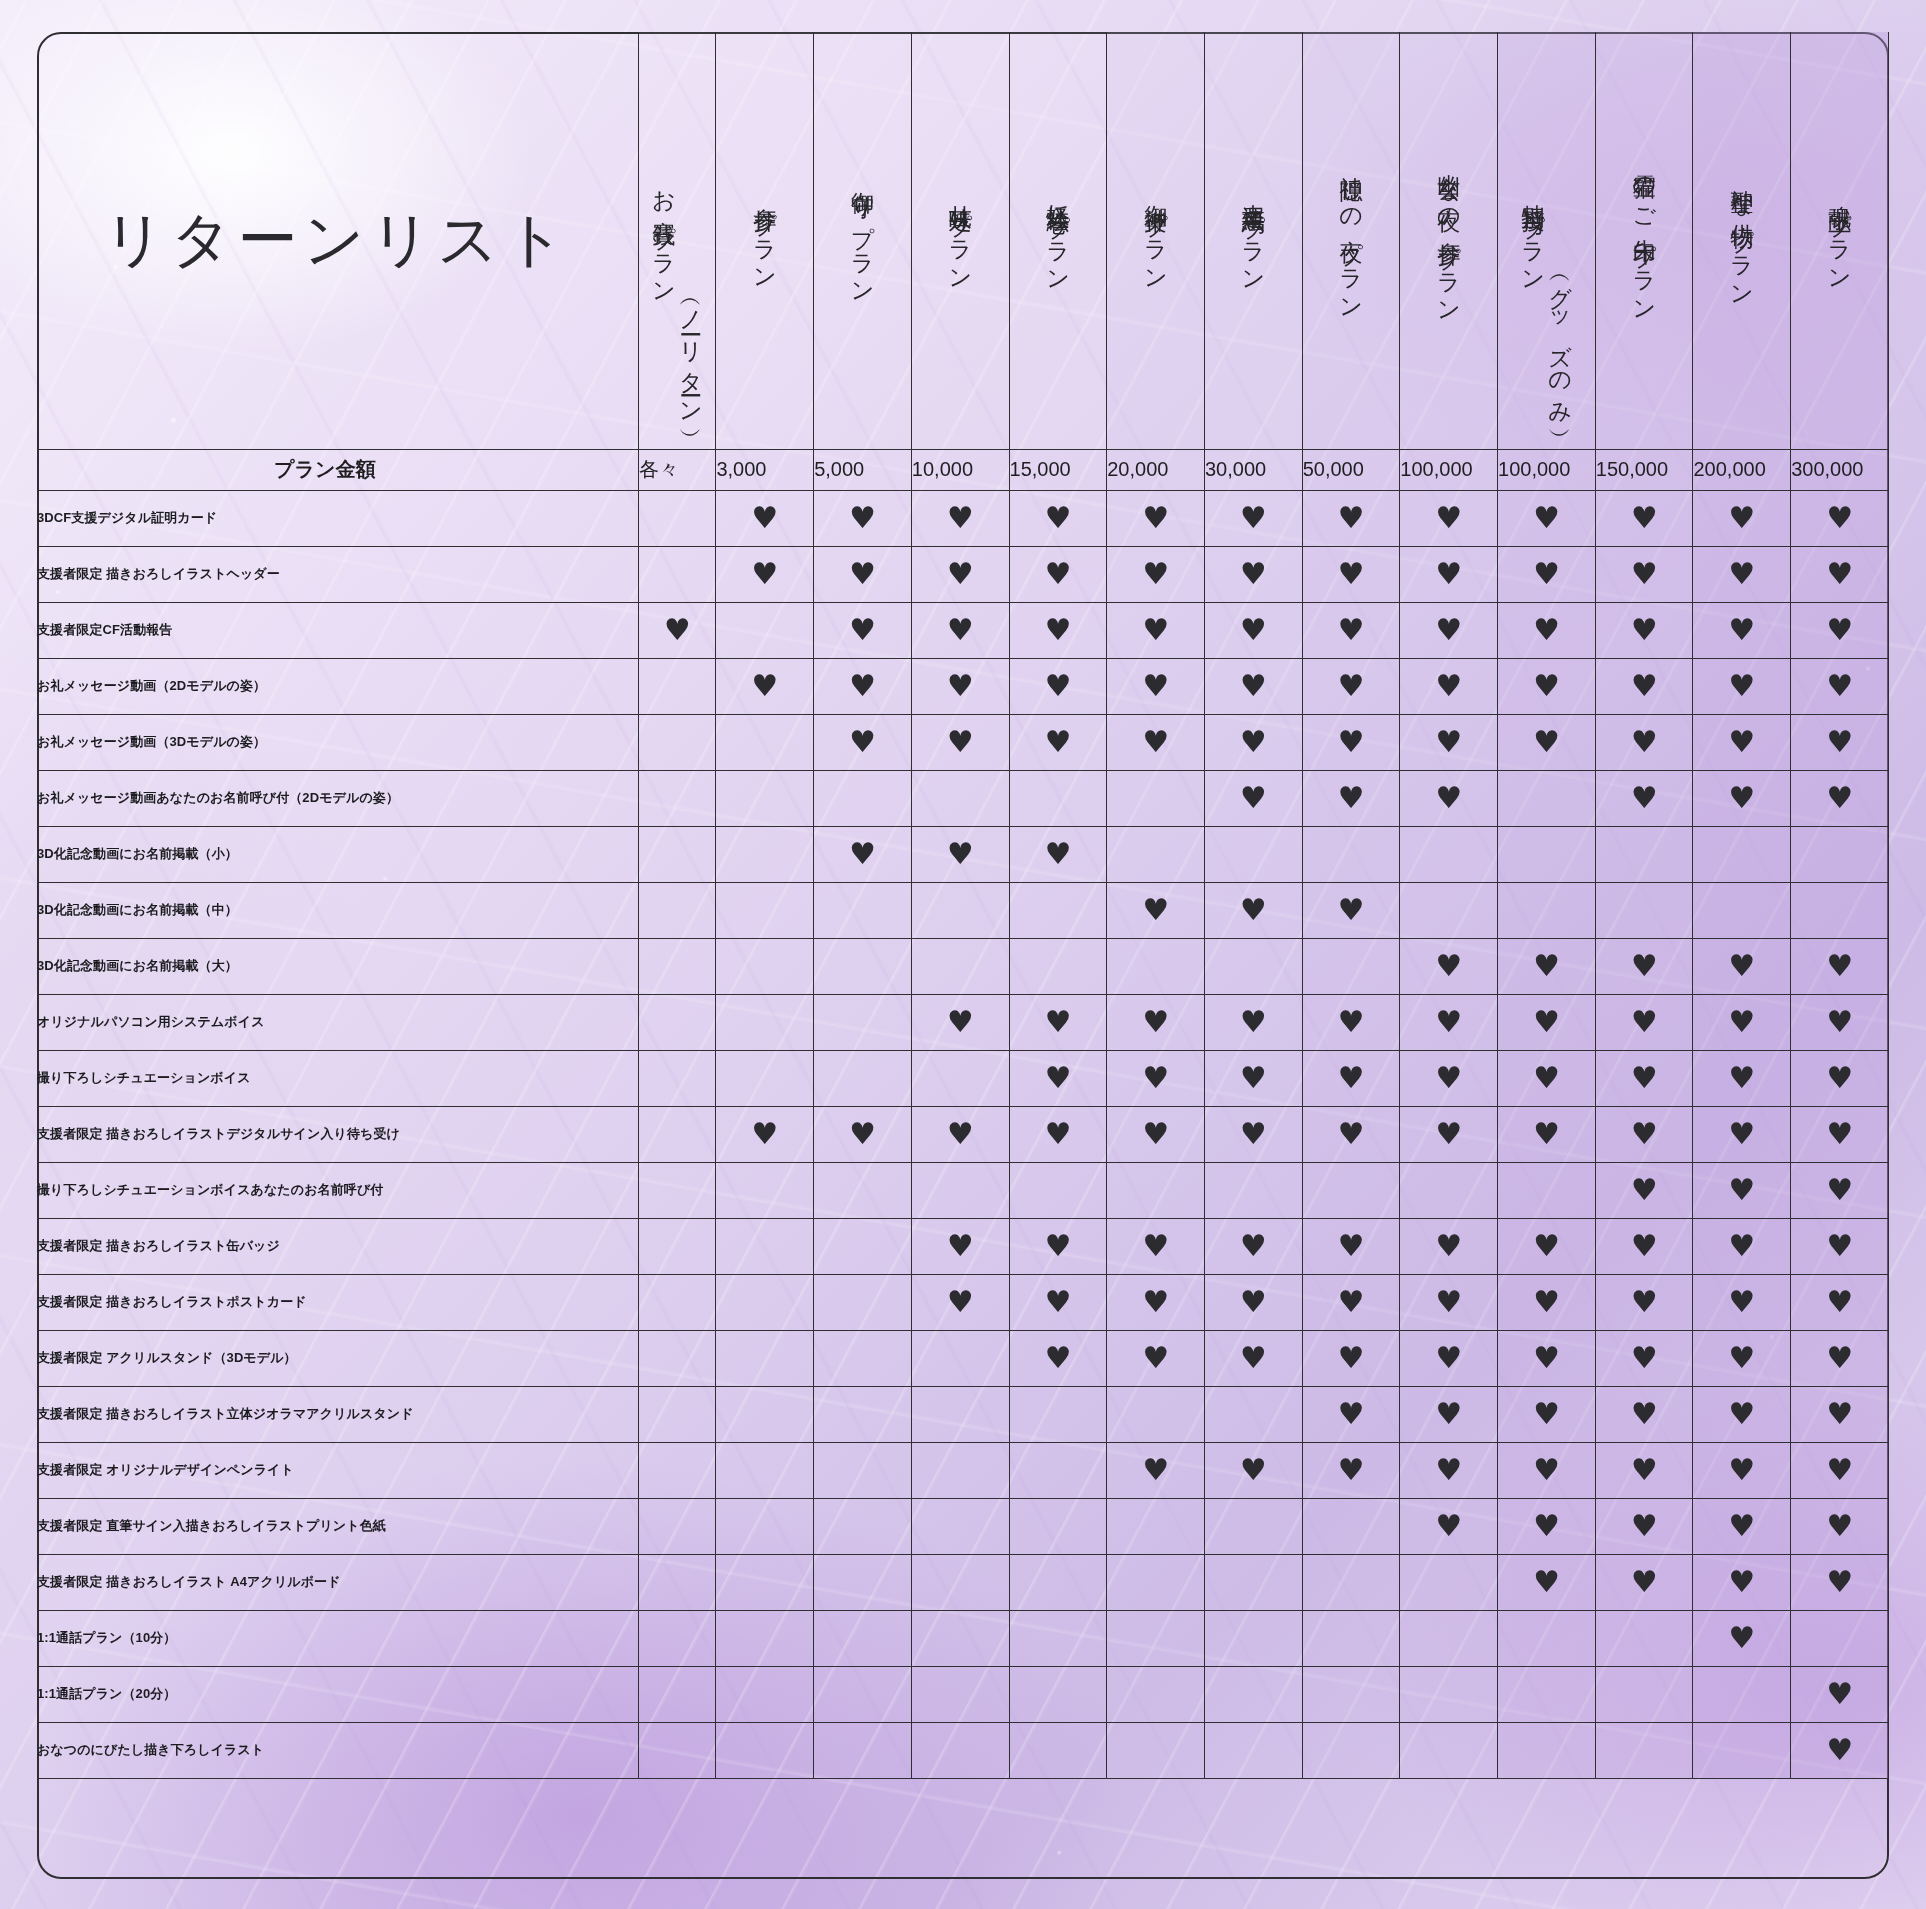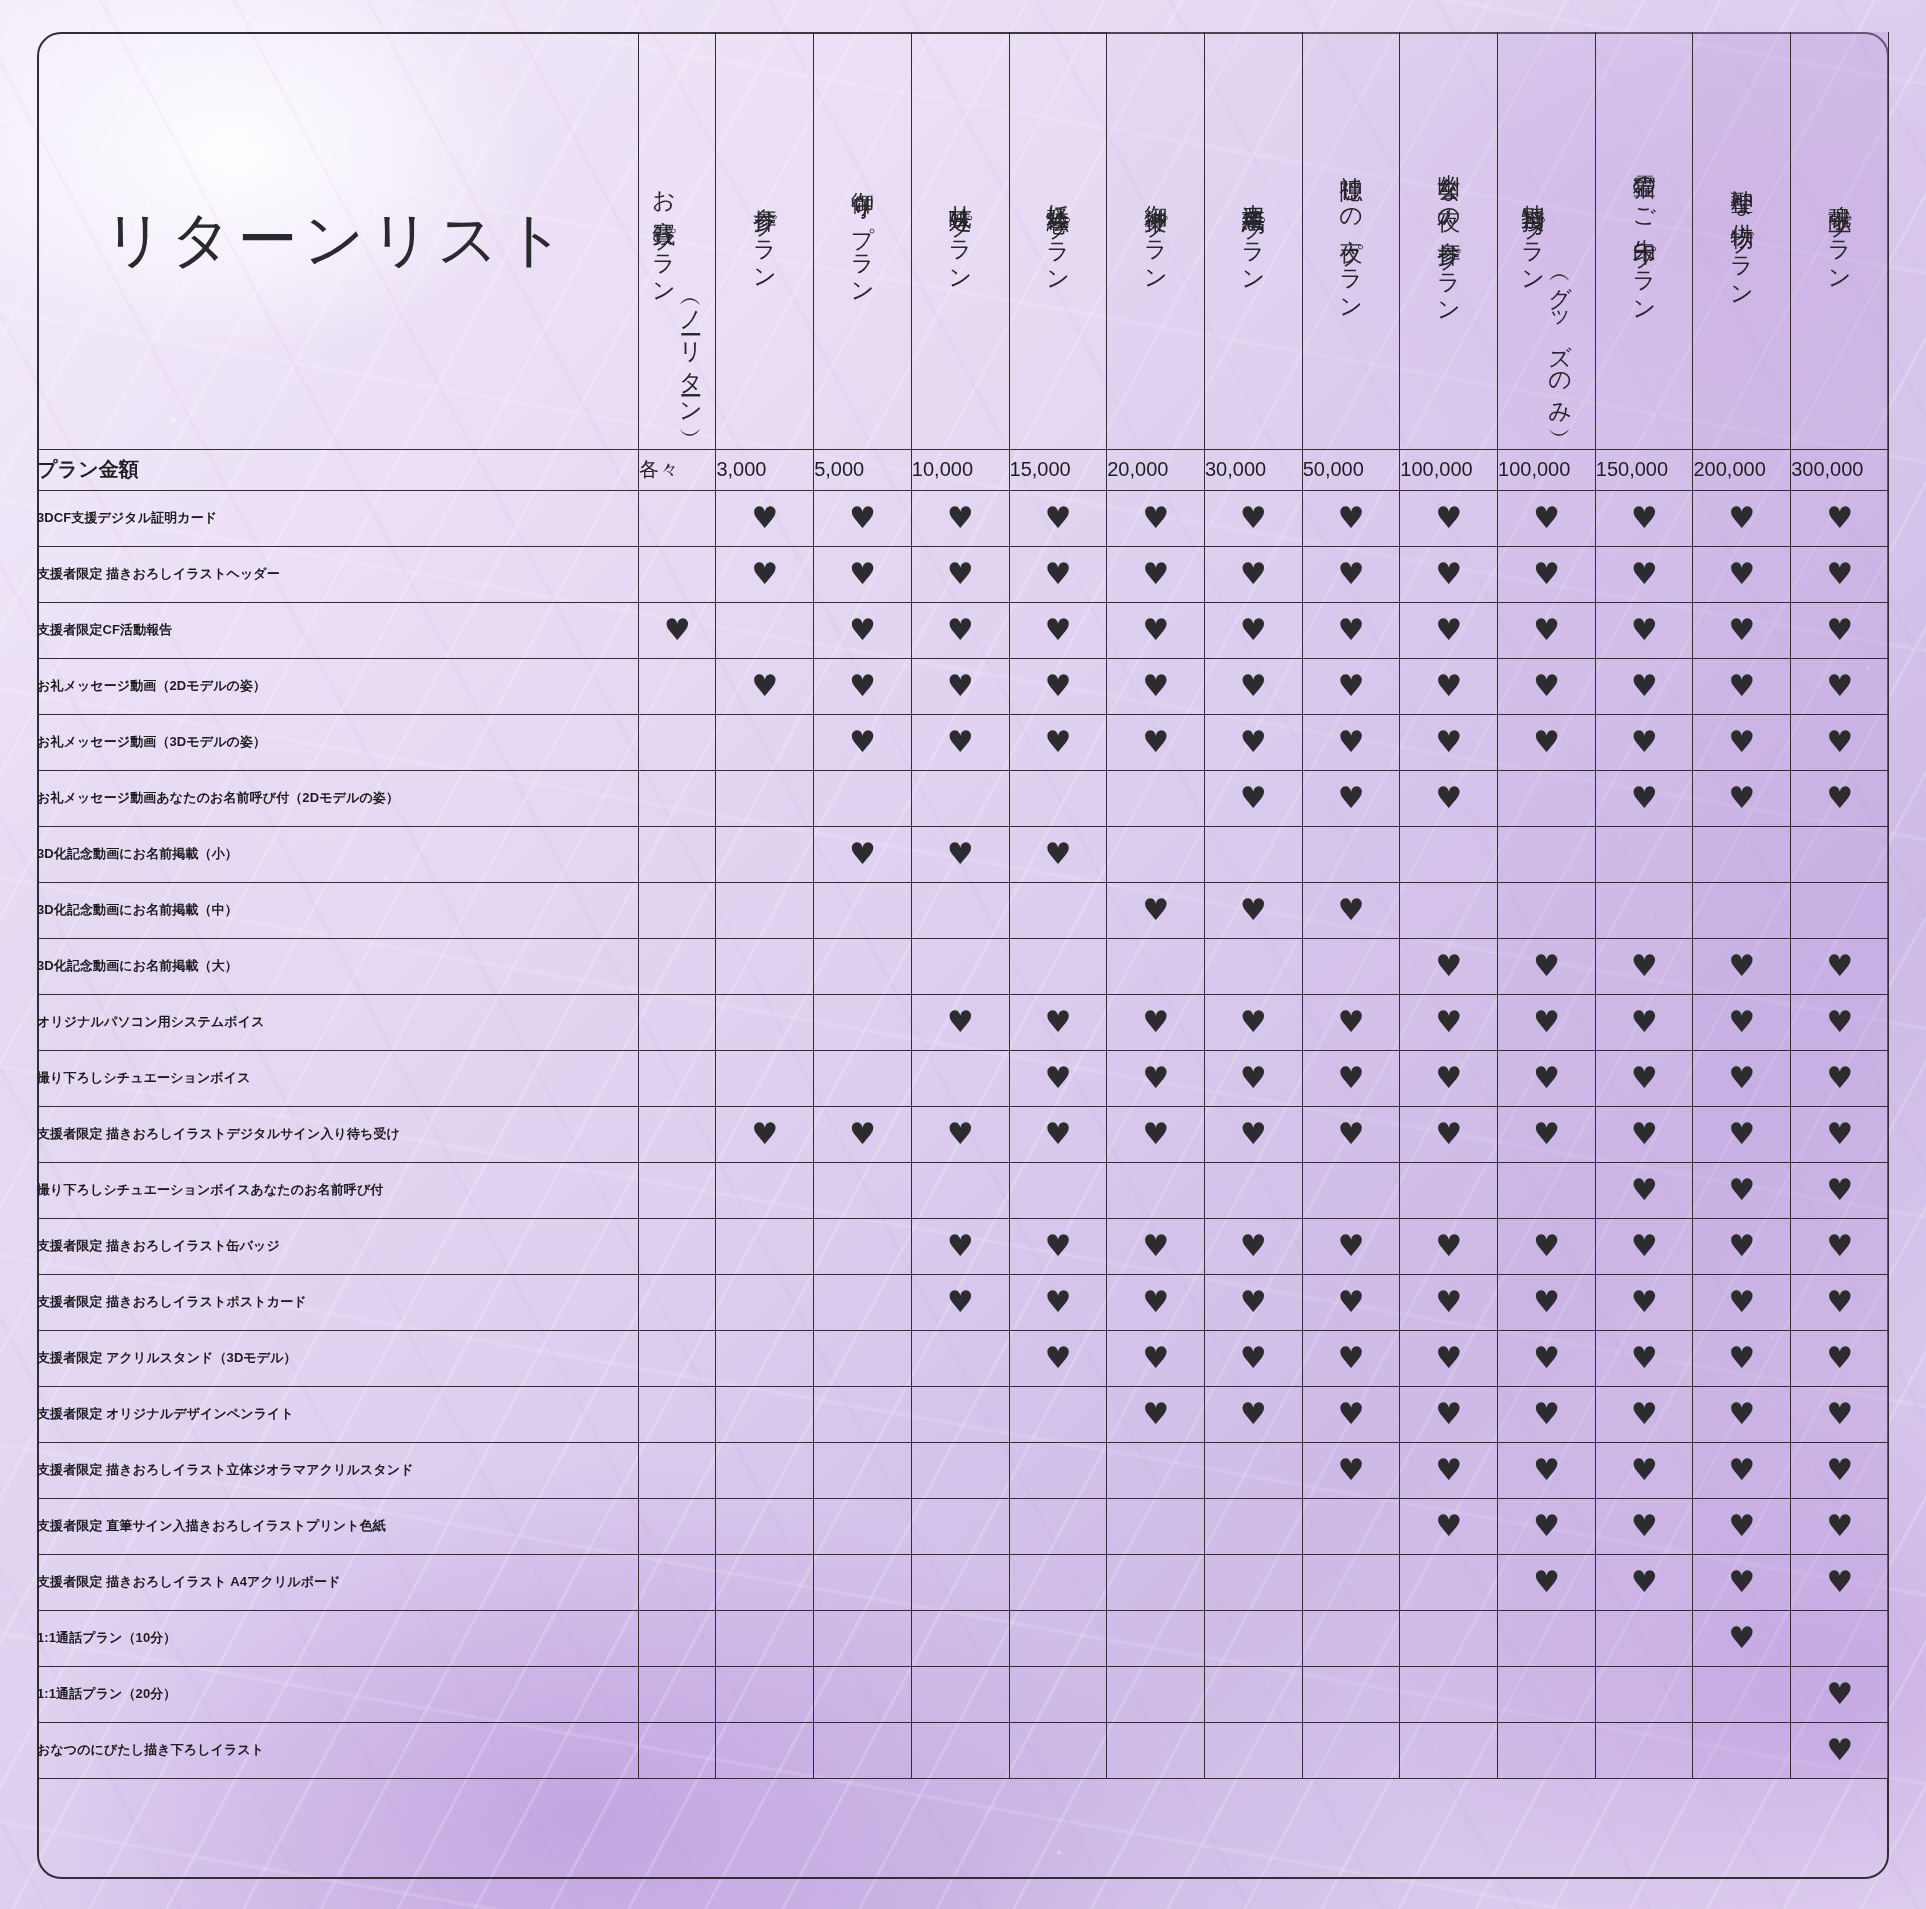--- a/index.html
+++ b/index.html
@@ -121,21 +121,21 @@
 
   
   .row-price td {
     height: 41px;
     text-align: left;
     font-size: 20px;
     color: #1f1f22;
     font-family: "Liberation Sans", sans-serif;
   }
   .row-price .label-cell {
-    text-align: left;
+    text-align: center;
     padding-right: 25px;
     font-size: 20px;
     font-weight: 700;
     color: #1f1f22;
     border-left: none !important;
   }
 
   
   tbody.items td {
     height: 56px;
@@ -484,44 +484,44 @@
           <td class="check-cell tint1"><span class="heart">♥</span></td>
           <td class="check-cell tint1"><span class="heart">♥</span></td>
           <td class="check-cell tint2"><span class="heart">♥</span></td>
           <td class="check-cell tint2"><span class="heart">♥</span></td>
           <td class="check-cell tint3"><span class="heart">♥</span></td>
           <td class="check-cell tint3"><span class="heart">♥</span></td>
           <td class="check-cell tint4"><span class="heart">♥</span></td>
           <td class="check-cell tint4"><span class="heart">♥</span></td>
         </tr>
         <tr>
+          <td class="label-cell">支援者限定 描きおろしイラスト立体ジオラマアクリルスタンド</td>
+          <td class="check-cell "><span class="heart empty">♥</span></td>
+          <td class="check-cell "><span class="heart empty">♥</span></td>
+          <td class="check-cell "><span class="heart empty">♥</span></td>
+          <td class="check-cell "><span class="heart empty">♥</span></td>
+          <td class="check-cell "><span class="heart empty">♥</span></td>
+          <td class="check-cell tint1"><span class="heart empty">♥</span></td>
+          <td class="check-cell tint1"><span class="heart empty">♥</span></td>
+          <td class="check-cell tint2"><span class="heart">♥</span></td>
+          <td class="check-cell tint2"><span class="heart">♥</span></td>
+          <td class="check-cell tint3"><span class="heart">♥</span></td>
+          <td class="check-cell tint3"><span class="heart">♥</span></td>
+          <td class="check-cell tint4"><span class="heart">♥</span></td>
+          <td class="check-cell tint4"><span class="heart">♥</span></td>
+        </tr>
+        <tr>
           <td class="label-cell">支援者限定 オリジナルデザインペンライト</td>
           <td class="check-cell "><span class="heart empty">♥</span></td>
           <td class="check-cell "><span class="heart empty">♥</span></td>
           <td class="check-cell "><span class="heart empty">♥</span></td>
           <td class="check-cell "><span class="heart empty">♥</span></td>
           <td class="check-cell "><span class="heart empty">♥</span></td>
           <td class="check-cell tint1"><span class="heart">♥</span></td>
           <td class="check-cell tint1"><span class="heart">♥</span></td>
-          <td class="check-cell tint2"><span class="heart">♥</span></td>
-          <td class="check-cell tint2"><span class="heart">♥</span></td>
-          <td class="check-cell tint3"><span class="heart">♥</span></td>
-          <td class="check-cell tint3"><span class="heart">♥</span></td>
-          <td class="check-cell tint4"><span class="heart">♥</span></td>
-          <td class="check-cell tint4"><span class="heart">♥</span></td>
-        </tr>
-        <tr>
-          <td class="label-cell">支援者限定 描きおろしイラスト立体ジオラマアクリルスタンド</td>
-          <td class="check-cell "><span class="heart empty">♥</span></td>
-          <td class="check-cell "><span class="heart empty">♥</span></td>
-          <td class="check-cell "><span class="heart empty">♥</span></td>
-          <td class="check-cell "><span class="heart empty">♥</span></td>
-          <td class="check-cell "><span class="heart empty">♥</span></td>
-          <td class="check-cell tint1"><span class="heart empty">♥</span></td>
-          <td class="check-cell tint1"><span class="heart empty">♥</span></td>
           <td class="check-cell tint2"><span class="heart">♥</span></td>
           <td class="check-cell tint2"><span class="heart">♥</span></td>
           <td class="check-cell tint3"><span class="heart">♥</span></td>
           <td class="check-cell tint3"><span class="heart">♥</span></td>
           <td class="check-cell tint4"><span class="heart">♥</span></td>
           <td class="check-cell tint4"><span class="heart">♥</span></td>
         </tr>
         <tr>
           <td class="label-cell">支援者限定 直筆サイン入描きおろしイラストプリント色紙</td>
           <td class="check-cell "><span class="heart empty">♥</span></td>

